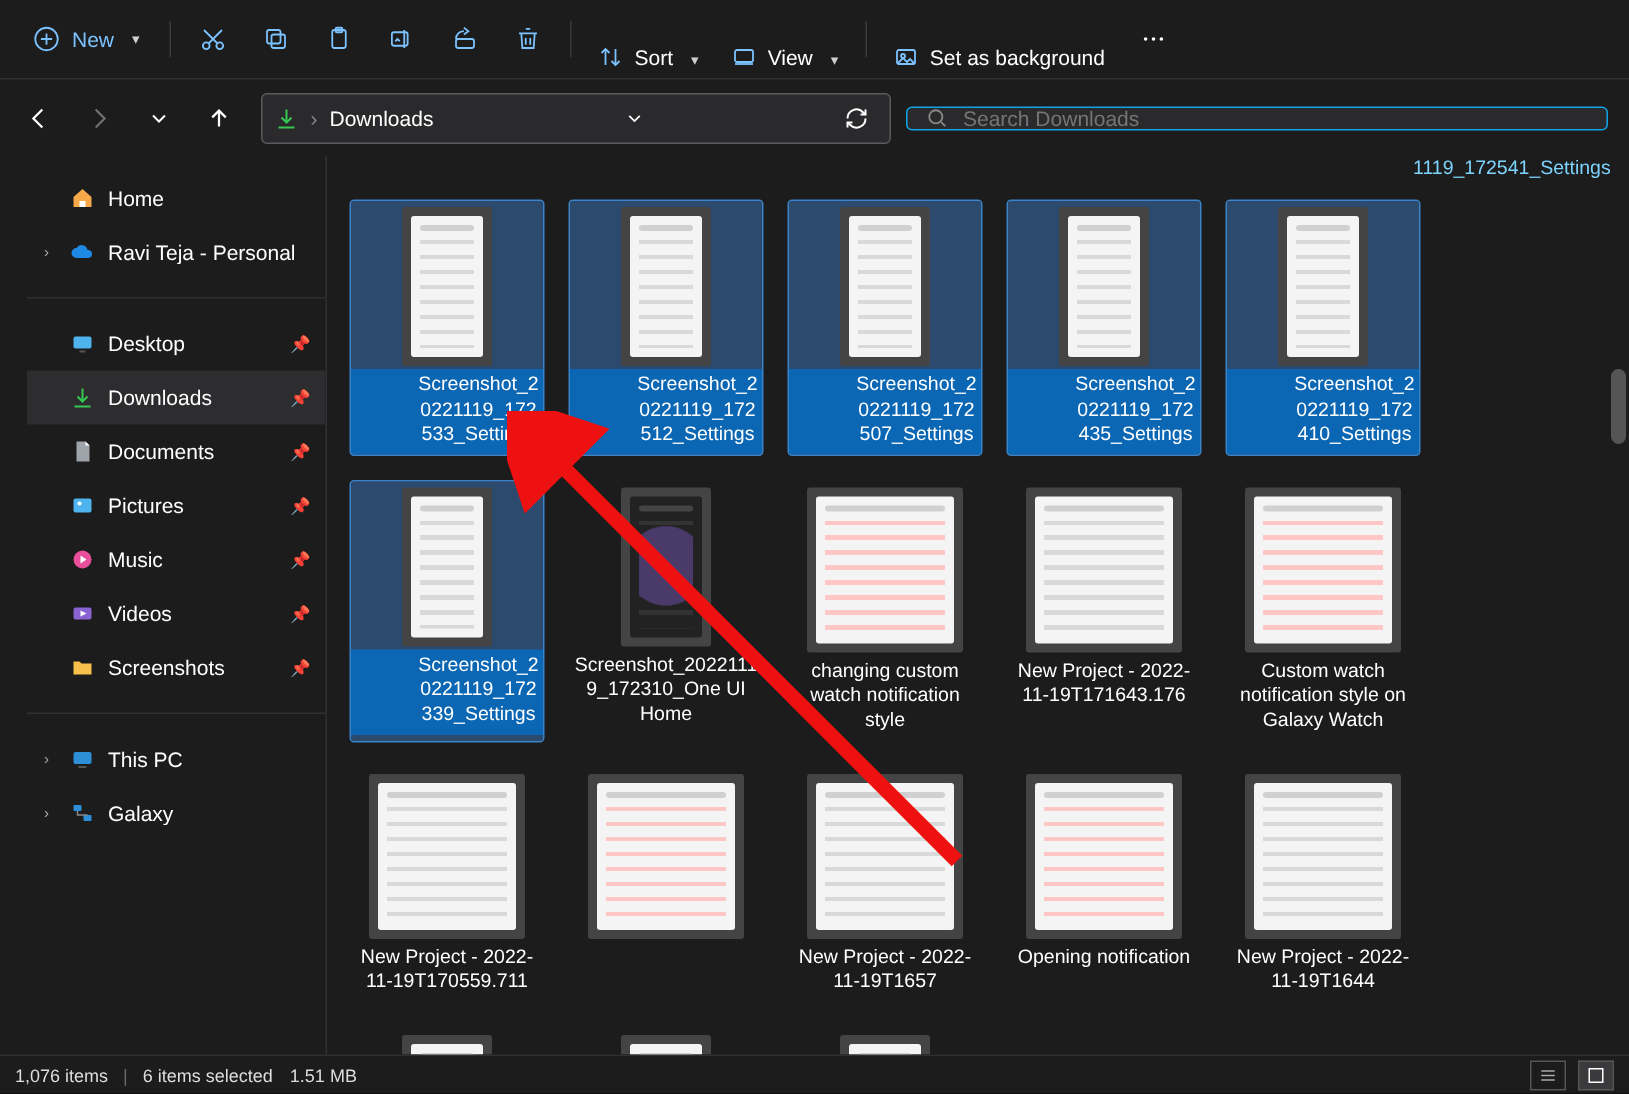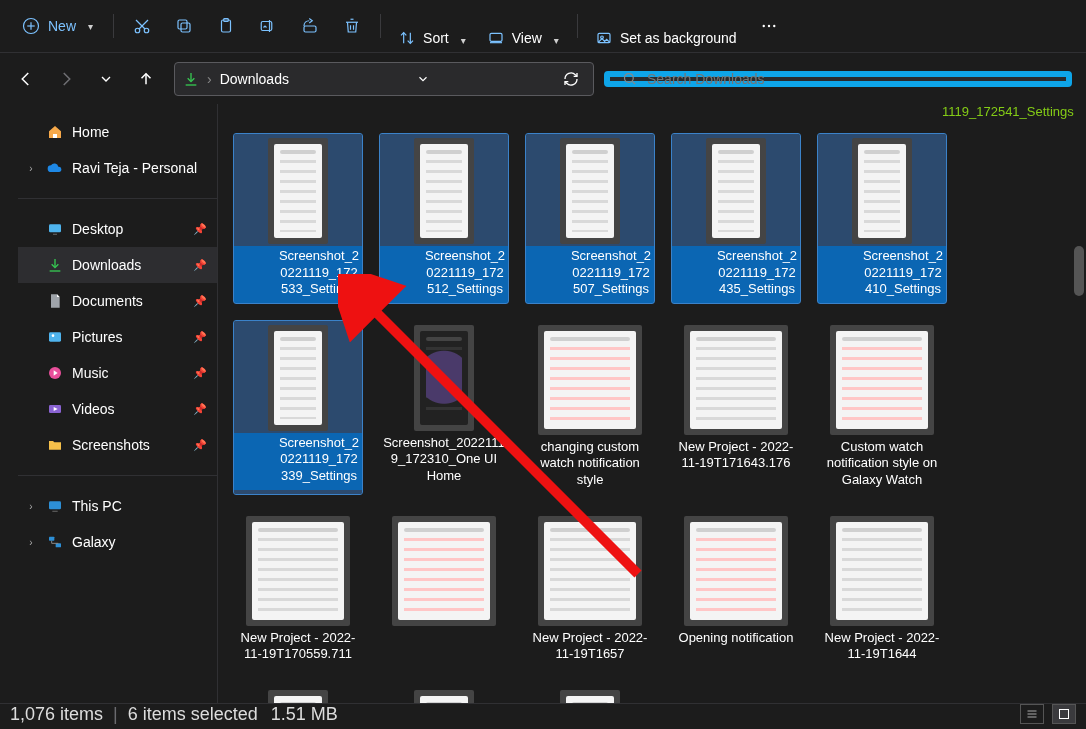--- a/index.html
+++ b/index.html
@@ -17,59 +17,59 @@
 .chev{font-size:10px;color:#cfcfcf;margin-left:4px;}
 
 
 .navrow{height:52px;background:#1c1c1c;display:flex;align-items:center;padding:0 8px;gap:4px;border-top:1px solid #303033;}
 .navbtn{width:36px;height:36px;border-radius:4px;display:flex;align-items:center;justify-content:center;color:#fff;cursor:pointer;}
 .navbtn.disabled{color:#6f6f73;}
 .addressbar{flex:0 0 420px;height:34px;border:1px solid #5a5a5e;border-radius:4px;margin:0 6px;display:flex;align-items:center;padding:0 8px;gap:8px;background:#2a2a2c;position:relative;}
 .addressbar .dlico{color:#36c752;}
 .addressbar .crumb{color:#fff;}
 .addressbar .arbtn{margin-left:auto;width:28px;height:28px;display:flex;align-items:center;justify-content:center;color:#fff;cursor:pointer;}
-.searchbox{flex:1;height:16px;border:6px solid #0ea5e9;border-radius:4px;margin:0 6px 0 0;display:flex;align-items:center;padding:0 12px;gap:10px;background:#2a2a2c;color:#888;}
+.searchbox{flex:1;height:16px;border:1px solid #0ea5e9;border-radius:4px;margin:0 6px 0 0;display:flex;align-items:center;padding:0 12px;gap:10px;background:#2a2a2c;color:#888;}
 .searchbox input{background:transparent;border:none;outline:none;color:#fff;flex:1;font-size:14px;}
 
 
 .body{flex:1;display:flex;overflow:hidden;}
 .sidebar{width:200px;min-width:200px;background:#1c1c1c;border-right:1px solid #303033;overflow-y:auto;padding-top:4px;margin-left:18px;}
 .sbgroup{padding:6px 0;}
 .sb-sep{height:1px;background:#303033;margin:6px 0;}
 .sbitem{display:flex;align-items:center;height:36px;padding:0 10px 0 6px;gap:8px;cursor:pointer;color:#fff;position:relative;}
 .sbitem.active{background:#2d2d30;}
 .sbitem .expander{width:14px;text-align:center;color:#aaa;font-size:10px;}
 .sbitem .ico{width:18px;height:18px;display:inline-flex;align-items:center;justify-content:center;}
 .sbitem .label{flex:1;white-space:nowrap;overflow:hidden;text-overflow:ellipsis;}
 .sbitem .pin{color:#8b8b90;font-size:11px;}
 
 
 .page{flex:1;background:#1c1c1c;overflow:hidden;position:relative;}
 .partialrow{display:flex;gap:18px;padding:0 16px;justify-content:flex-end;}
-.partiallabel{width:128px;text-align:center;font-size:13px;color:#84cc16;line-height:1.25;padding-bottom:6px;}
+.partiallabel{width:128px;text-align:center;font-size:13px;color:#7dd3fc;line-height:1.25;padding-bottom:6px;}
 .grid{display:flex;flex-wrap:wrap;gap:18px 18px;padding:8px 16px 20px 16px;align-content:flex-start;}
 .item{width:128px;display:flex;flex-direction:column;align-items:center;gap:2px;border-radius:2px;}
 .item.selected{background:#2c4a6e;outline:1px solid #3b82c9;}
 .thumb{width:104px;height:110px;background:#444;border-radius:2px;margin-top:4px;display:flex;align-items:center;justify-content:center;position:relative;overflow:hidden;}
 .thumb.portrait{width:60px;height:106px;}
 .thumb .mock{position:absolute;inset:6px;background:#f4f4f4;border-radius:2px;}
 .thumb .mock.dark{background:#222;}
 .thumb .mock::before{content:"";position:absolute;top:6px;left:6px;right:6px;height:4px;background:#d0d0d0;border-radius:2px;}
 .thumb .mock::after{content:"";position:absolute;top:16px;left:6px;right:6px;bottom:6px;background:repeating-linear-gradient(#d9d9d9 0 3px,transparent 3px 10px);}
 .thumb .mock.accent::after{background:repeating-linear-gradient(#ffc6c6 0 3px,transparent 3px 10px);}
 .thumb .mock.dark::before{background:#444;}
 .thumb .mock.dark::after{background:radial-gradient(circle at 50% 42%,#4a3a6a 0 26px,transparent 27px),repeating-linear-gradient(#333 0 3px,transparent 3px 12px);}
 .ilabel{width:128px;text-align:center;font-size:13px;line-height:1.25;color:#fff;padding:2px 2px 6px;word-break:break-word;}
 .item.selected .ilabel{background:#0b66b3;padding-left:44px;}
 
 
 .arrow-overlay{position:absolute;pointer-events:none;}
 
 
-.status{height:26px;background:#1c1c1c;border-top:1px solid #303033;display:flex;align-items:flex-start;padding:0 10px;font-size:18px;color:#ddd;gap:4px;}
+.status{height:26px;background:#1c1c1c;border-top:1px solid #303033;display:flex;align-items:center;padding:0 10px;font-size:12px;color:#ddd;gap:4px;}
 .status .sep{margin:0 6px;color:#6a6a6e;}
 .status .spacer{flex:1;}
 .status .viewbtn{width:24px;height:20px;border:1px solid #555;margin-left:4px;display:flex;align-items:center;justify-content:center;color:#aaa;cursor:pointer;}
 .status .viewbtn.active{background:#3a3a3d;color:#fff;}
 
 
 .scrollhint{position:absolute;right:2px;top:142px;width:10px;height:50px;background:#555;border-radius:5px;}
 
 
 svg{display:block;}

